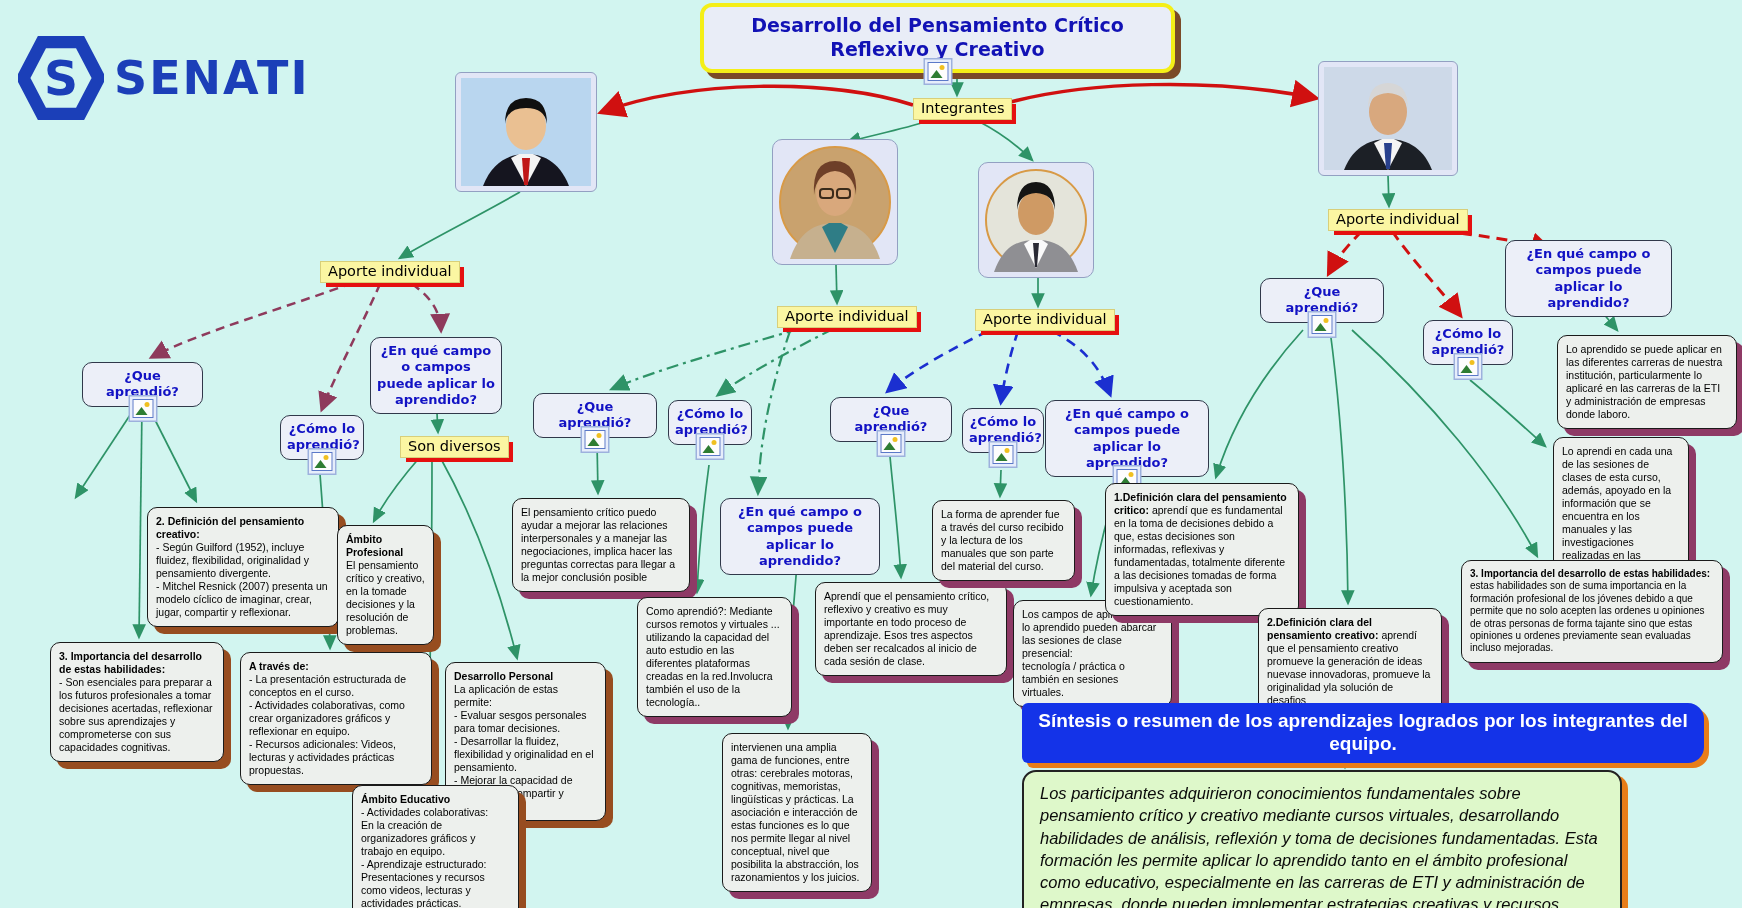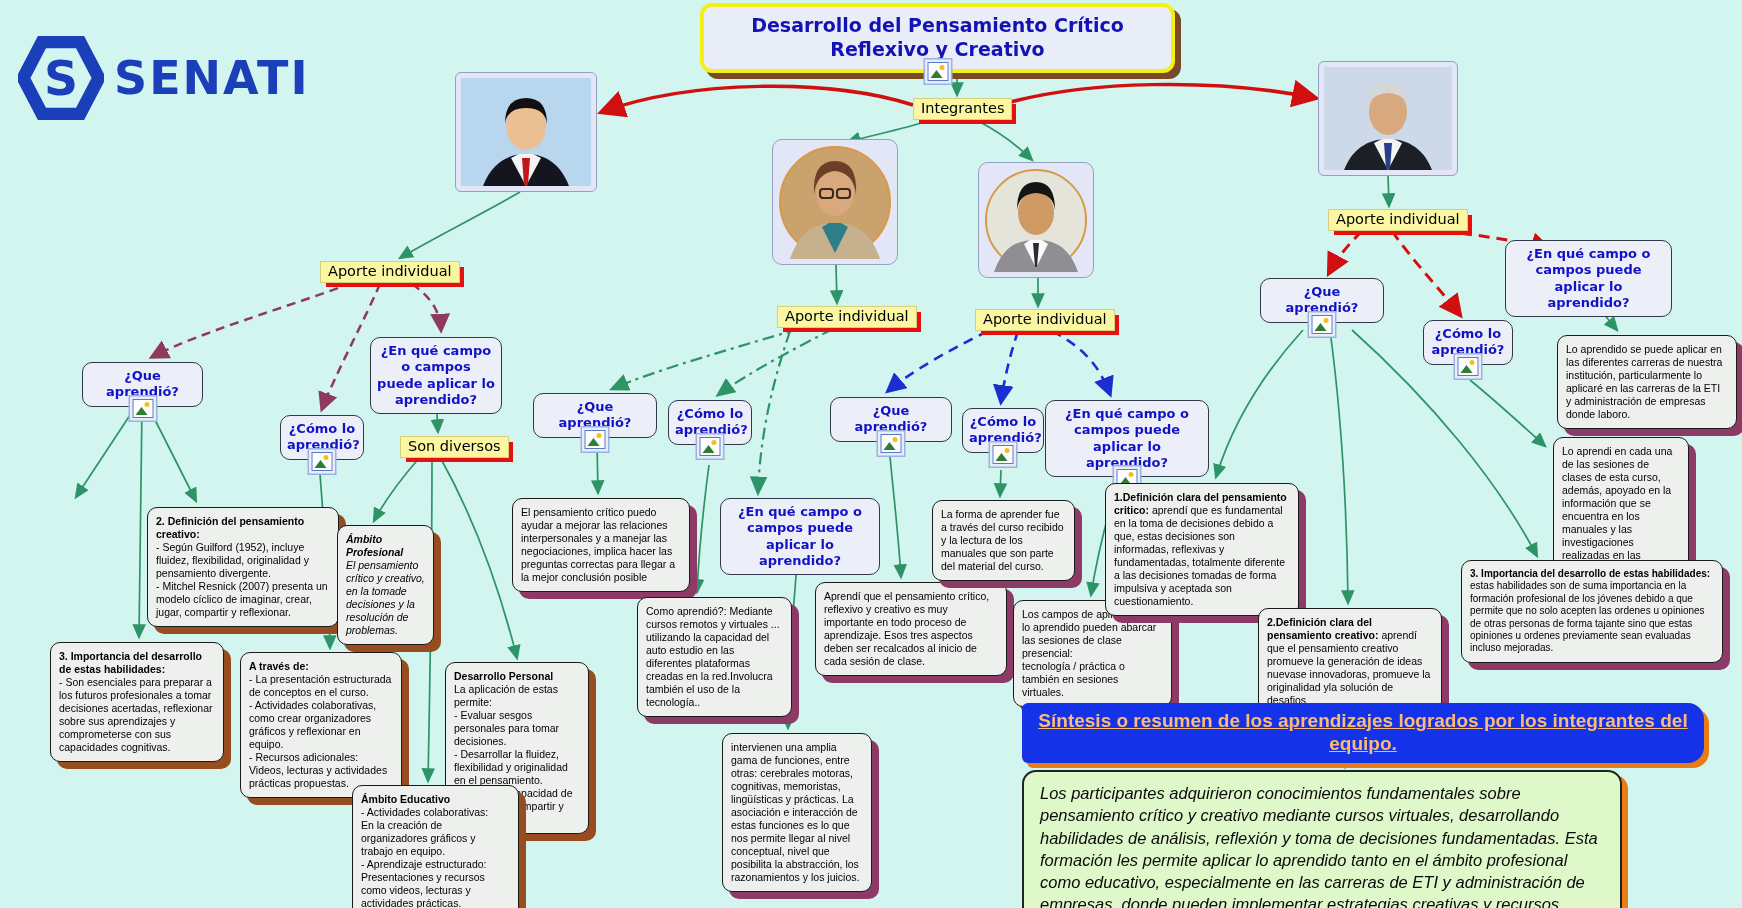--- a/index.html
+++ b/index.html
@@ -14,23 +14,23 @@
   .ynode{background:#fbf6a2;border:1px solid #d8cf7a;padding:1px 7px 2px;color:#000;
          font:14.5px/1.2 "DejaVu Sans",sans-serif;box-shadow:5px 5px 0 -1px #e51010;white-space:nowrap;}
   .qnode{background:#eceff8;border:1.6px solid #30384a;border-radius:10px;color:#1212c4;
          text-align:center;font:bold 13px/1.25 "DejaVu Sans",sans-serif;padding:5px 6px;}
   .tbox{background:#edf0ed;border:1.6px solid #1a1a1a;border-radius:10px;padding:7px 8px;
         font:10.5px/1.24 "Liberation Sans",sans-serif;color:#000;}
   .tbox.brown{box-shadow:7px 7px 0 #974d20;}
   .tbox.maroon{box-shadow:7px 7px 0 #8e3a66;}
   .tbox b.bt{display:block;}
   .pre{white-space:pre-line;}
-  .banner{background:#1433e8;color:#fdba74;font:bold 19px/1.2 "Liberation Sans",sans-serif;
+  .banner{background:#1433e8;color:#ffffff;font:bold 19px/1.2 "Liberation Sans",sans-serif;
           text-align:center;padding:7px 10px;border-radius:6px 16px 16px 6px;
-          box-shadow:5px 5px 0 #e87d18;text-decoration:underline;}
+          box-shadow:5px 5px 0 #e87d18;}
   .summary{background:#def8ca;border:2px solid #222;border-radius:14px;box-shadow:6px 5px 0 #e87d18;
            font:italic 16.5px/1.35 "Liberation Sans",sans-serif;color:#0a0a0a;padding:10px 16px;}
   .img-icon{display:block;width:19px;height:17px;background:#fdfdfd;border:1px solid #5b79c8;
             box-shadow:0 0 0 2.5px #e6edfb,0 0 0 4px #9db1dd;z-index:3;}
   .img-icon::before{content:'';position:absolute;left:2px;bottom:2px;width:0;height:0;
             border-left:6px solid transparent;border-right:6px solid transparent;border-bottom:8px solid #2e7d32;}
   .img-icon::after{content:'';position:absolute;right:3px;top:2px;width:5px;height:5px;border-radius:50%;background:#f0c020;}
   .hang{position:absolute;left:50%;bottom:-12px;transform:translateX(-50%);}
   .photo{border:1px solid #93a0c2;background:#e2e6f6;padding:5px;}
   .photo.round{border-radius:6px;}
@@ -188,29 +188,29 @@
   </div>
   <div class="ynode" style="left:400px;top:436px;">Son diversos</div>
 
   <div class="tbox brown" style="left:147px;top:507px;width:192px;">
     <b class="bt">2.  Definición del pensamiento creativo:</b><span class="pre">- Según Guilford (1952), incluye fluidez, flexibilidad, originalidad y pensamiento divergente.
 - Mitchel Resnick (2007) presenta un modelo cíclico de imaginar, crear, jugar, compartir y reflexionar.</span>
   </div>
   <div class="tbox brown" style="left:50px;top:642px;width:174px;">
     <b class="bt">3. Importancia del desarrollo de estas habilidades:</b><span class="pre">- Son esenciales para preparar a los futuros profesionales a tomar decisiones acertadas, reflexionar sobre sus aprendizajes y comprometerse con sus capacidades cognitivas.</span>
   </div>
-  <div class="tbox brown" style="left:240px;top:652px;width:162px;">
+  <div class="tbox brown" style="left:240px;top:652px;width:192px;">
     <b class="bt">A través de:</b><span class="pre">- La presentación estructurada de conceptos en el curso.
 - Actividades colaborativas, como crear organizadores gráficos y reflexionar en equipo.
 - Recursos adicionales: Videos, lecturas y actividades prácticas propuestas.</span>
   </div>
-  <div class="tbox brown" style="left:337px;top:525px;width:97px;font-style:italic;">
+  <div class="tbox brown" style="left:337px;top:525px;width:97px;">
     <b class="bt">Ámbito Profesional</b><span class="pre">El pensamiento crítico y creativo, en la tomade decisiones y la resolución de problemas.</span>
   </div>
-  <div class="tbox brown" style="left:445px;top:662px;width:144px;">
+  <div class="tbox brown" style="left:445px;top:662px;width:161px;">
     <b class="bt">Desarrollo Personal</b><span class="pre">La aplicación de estas permite:
 - Evaluar sesgos personales para tomar decisiones.
 - Desarrollar la fluidez, flexibilidad y originalidad en el pensamiento.
 - Mejorar la capacidad de crear, jugar, compartir y reflexionar</span>
   </div>
   <div class="tbox brown" style="left:352px;top:785px;width:167px;">
     <b class="bt">Ámbito Educativo</b><span class="pre">- Actividades colaborativas:
 En la creación de organizadores gráficos y trabajo en equipo.
 - Aprendizaje estructurado:
 Presentaciones y recursos como videos, lecturas y actividades prácticas.</span>

